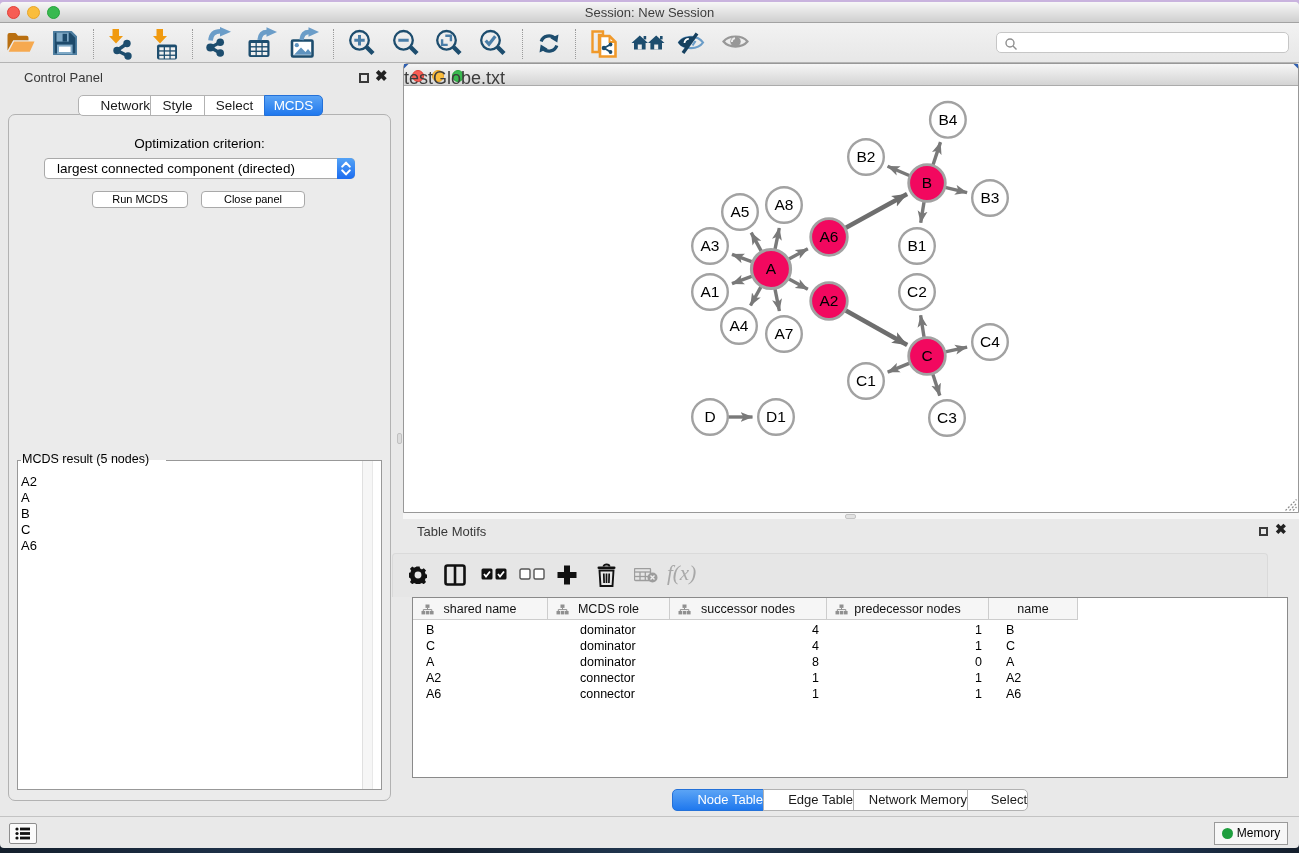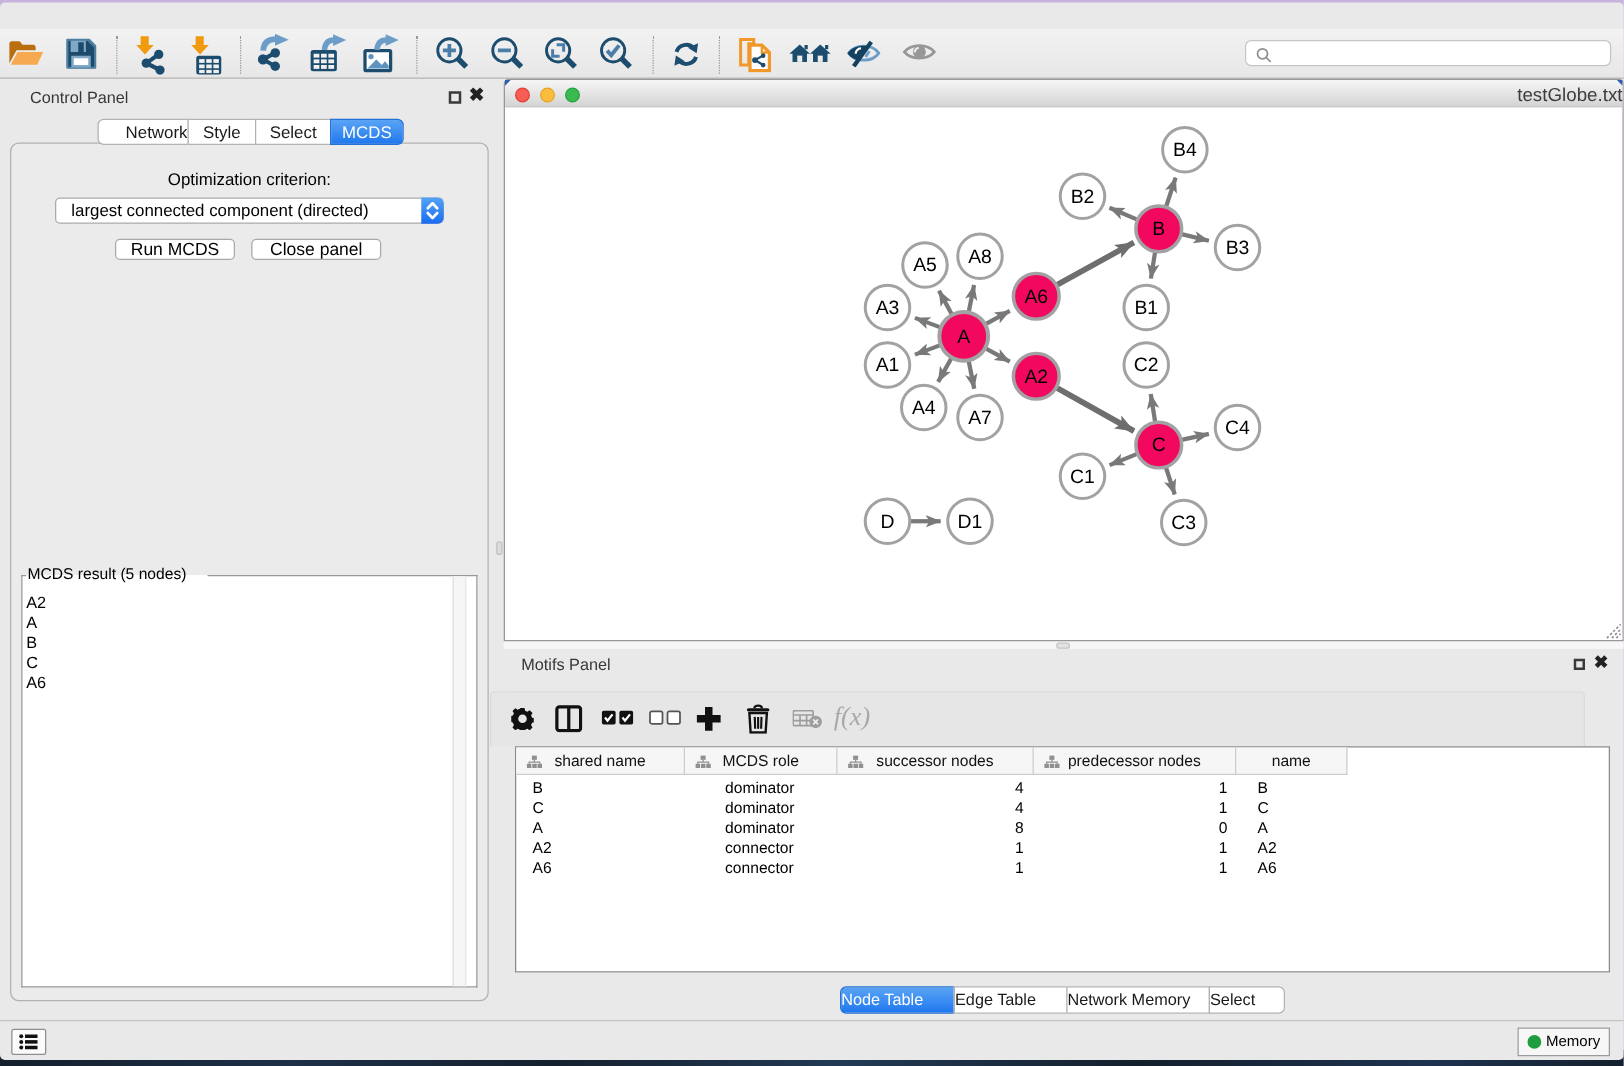--- a/index.html
+++ b/index.html
@@ -38,36 +38,36 @@
   border:1px solid #b2b2b2; color:#1a1a1a; font-size:13.5px; text-align:center;
   line-height:19px; }
 .tab.sel { background:linear-gradient(#5ba4f5,#1f78ee); color:#fff; border-color:#2471d8; }
 #opt-label { left:9px; top:136px; width:381px; text-align:center; font-size:13.5px; color:#000; }
 #opt-select { left:44px; top:158px; width:311px; height:21px; background:#fff;
   border:1px solid #a9a9a9; border-radius:4px; font-size:13.5px; color:#000;
   line-height:19px; padding-left:12px; }
 #opt-stepper { left:337px; top:158px; width:18px; height:21px;
   background:linear-gradient(#54a3f6,#1b6cf0); border-radius:0 5px 5px 0; }
 .btn { position:absolute; height:17px; background:#fff; border:1px solid #a9a9a9;
-  border-radius:4px; font-size:14px; color:#000; text-align:center; line-height:15px; }
+  border-radius:4px; font-size:11px; color:#000; text-align:center; line-height:15px; }
 #grpbox { left:17px; top:460px; width:365px; height:330px;
   border:1px solid #989898; border-top:none; background:#fff; }
 .grpb { position:absolute; top:460px; height:1px; background:#989898; }
 #grptitle { left:22px; top:452px; font-size:12.5px; color:#000; }
 #grpscroll { left:362px; top:461px; width:11px; height:328px; background:#f6f6f6;
   border-left:1px solid #e0e0e0; border-right:1px solid #e8e8e8; }
 #grplist { left:21px; top:474px; font-size:13px; color:#000; line-height:16.1px; }
 
 #iwin { left:403px; top:63px; width:896px; height:450px; background:#fff;
   border:1px solid #989898; border-radius:4px 4px 0 0; }
 #iwin-tb { position:absolute; left:0; top:0; width:894px; height:22px;
   background:linear-gradient(#f6f6f6,#d4d4d4); border-bottom:1px solid #ababab;
   border-radius:4px 4px 0 0; }
-#iwin-tb .t { position:absolute; top:4px; width:100%; text-align:right;
-  font-size:15px; color:#3d3d3d; }
+#iwin-tb .t { position:absolute; top:4px; width:100%; text-align:left;
+  font-size:18px; color:#3d3d3d; }
 #vdiv-h { left:397px; top:433px; width:5px; height:11px; background:#dcdcdc;
   border:1px solid #c0c0c0; border-radius:2px; }
 #hdiv { left:403px; top:513px; width:896px; height:6px; background:#f7f7f7; }
 #hdiv-h { left:845px; top:514px; width:11px; height:5px; background:#e2e2e2;
   border:1px solid #c4c4c4; border-radius:2px; }
 #graph text { font-size:15.5px; fill:#000; text-anchor:middle; }
 #graph .nw { fill:#fff; stroke:#a2a2a2; stroke-width:2.4; }
 #graph .np { fill:#f2085f; stroke:#a2a2a2; stroke-width:2.8; }
 #graph .e  { stroke:#797979; stroke-width:3.4; }
 #graph .et { stroke:#6e6e6e; stroke-width:4.6; }
@@ -80,36 +80,42 @@
 #tp-table { left:412px; top:597px; width:876px; height:181px; background:#fff;
   border:1px solid #8a8a8a; }
 #tp-header { position:absolute; left:0; top:0; height:22px; width:665px;
   background:#f6f6f6; border-bottom:1px solid #cdcdcd; }
 .hcell { position:absolute; top:0; height:22px; border-right:1px solid #cdcdcd;
   font-size:12.5px; color:#111; text-align:center; line-height:22px; }
 .trow { position:absolute; font-size:12.5px; color:#000; line-height:16px; }
 .hico { position:absolute; left:8px; top:6px; }
 .hcell span { display:block; text-align:center; }
 .tabb { position:absolute; top:789px; height:22px; background:#fff;
-  border:1px solid #b2b2b2; color:#1a1a1a; font-size:13px; text-align:left; line-height:20px; }
+  border:1px solid #b2b2b2; color:#1a1a1a; font-size:13px; text-align:right; line-height:20px; }
 .tabb.sel { background:linear-gradient(#5ba4f5,#1f78ee); color:#fff; border-color:#2471d8; }
 
 #statusline { left:0; top:816px; width:1299px; height:1px; background:#c3c3c3; }
 #mbtn { left:9px; top:823px; width:28px; height:21px; background:#fbfbfb;
   border:1px solid #8e8e8e; border-radius:2px; }
 #membtn { left:1214px; top:822px; width:74px; height:23px; background:#f7f7f7;
   border:1px solid #9a9a9a; font-size:12px; color:#000; line-height:21px; text-align:center; }
 #membtn .dot { display:inline-block; width:11px; height:11px; border-radius:50%;
   background:#1e9e3e; vertical-align:-1.5px; margin-right:4px; }
 </style>
 </head>
 <body>
 <div id="deskbottom" class="abs"></div>
 <div id="app" class="abs">
 
+  <div id="titlebar" class="abs">
+    <div class="light" style="left:7px;  background:#f75d54; border:0.5px solid #e04138;"></div>
+    <div class="light" style="left:27px; background:#fabd3d; border:0.5px solid #e8a428;"></div>
+    <div class="light" style="left:47px; background:#39b950; border:0.5px solid #27a33c;"></div>
+    <div class="t">Session: New Session</div>
+  </div>
 
   <div id="toolbar" class="abs">
 
     <svg class="ticon" style="left:7px;top:9px" width="28" height="21" viewBox="0 0 28 21">
       <path d="M0.5 3 Q0.5 1 2.5 1 H8 a2 2 0 0 1 1.6 0.9 L11 3.8 H19.5 Q21.5 3.8 21.5 5.8 V8.2 H6.2 L0.5 18.5 Z" fill="#b96f10"></path>
       <path d="M7 9.5 H27.5 L22.8 19.8 H1.6 Z" fill="#f6a94f"></path>
     </svg>
 
     <svg class="ticon" style="left:53px;top:7.5px" width="24" height="24" viewBox="0 0 24 24">
       <path d="M2.5 0.5 H17.5 L23.5 6.5 V21.5 Q23.5 23.5 21.5 23.5 H2.5 Q0.5 23.5 0.5 21.5 V2.5 Q0.5 0.5 2.5 0.5 Z" fill="#1d4a6b" stroke="#4e7ea0" stroke-width="2.4"></path>
@@ -376,21 +382,21 @@
         <text x="371.0" y="336.0">D1</text>
     </g>
   </svg>
   <svg style="position:absolute;right:1px;bottom:1px" width="13" height="13" viewBox="0 0 13 13">
     <line x1="1.5" y1="12.5" x2="12.5" y2="1.5" stroke="#8f8f8f" stroke-width="1.3" stroke-dasharray="2,1.6"></line>
     <line x1="5.5" y1="12.5" x2="12.5" y2="5.5" stroke="#8f8f8f" stroke-width="1.3" stroke-dasharray="2,1.6"></line>
     <line x1="9" y1="12.5" x2="12.5" y2="9" stroke="#8f8f8f" stroke-width="1.3" stroke-dasharray="2,1.6"></line>
   </svg>
 </div>
 
-<div id="tp-title" class="abs">Motifs Panel</div>
+<div id="tp-title" class="abs">Table Motifs</div>
 <div id="tp-float" class="abs"></div>
 <div id="tp-close" class="abs">✖</div>
 <div id="tp-toolbar" class="abs">
 
   <svg style="position:absolute;left:16px;top:12px" width="18" height="18" viewBox="0 0 20 20">
     <path fill="#111" d="M8.2 0.5 h3.6 l.5 2.4 a7 7 0 0 1 2 .85 l2.1-1.3 2.5 2.5-1.3 2.1 a7 7 0 0 1 .85 2 l2.4.5 v3.6 l-2.4.5 a7 7 0 0 1-.85 2 l1.3 2.1-2.5 2.5-2.1-1.3 a7 7 0 0 1-2 .85 l-.5 2.4 H8.2 l-.5-2.4 a7 7 0 0 1-2-.85 l-2.1 1.3-2.5-2.5 1.3-2.1 a7 7 0 0 1-.85-2 L-.85 12.3 -.85 7.7 1.55 7.2 a7 7 0 0 1 .85-2 L1.1 3.1 3.6.6 5.7 1.9 a7 7 0 0 1 2-.85 Z"></path>
     <circle cx="10" cy="10" r="3.8" fill="#e6e6e6"></circle>
   </svg>
 
   <svg style="position:absolute;left:51px;top:10px" width="22" height="22" viewBox="0 0 22 22">

